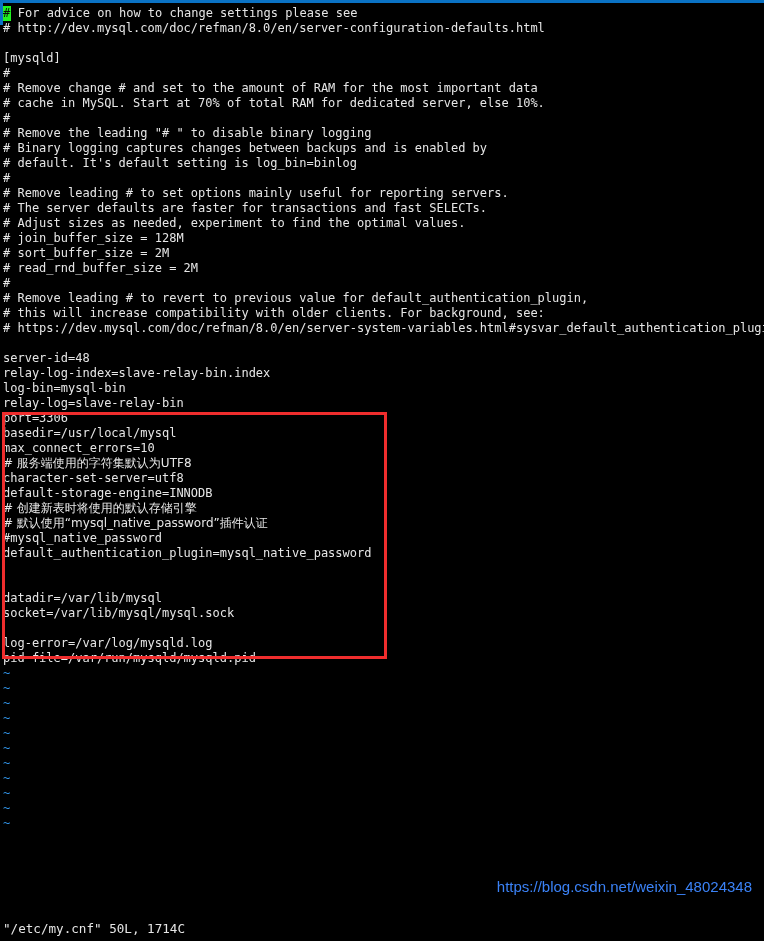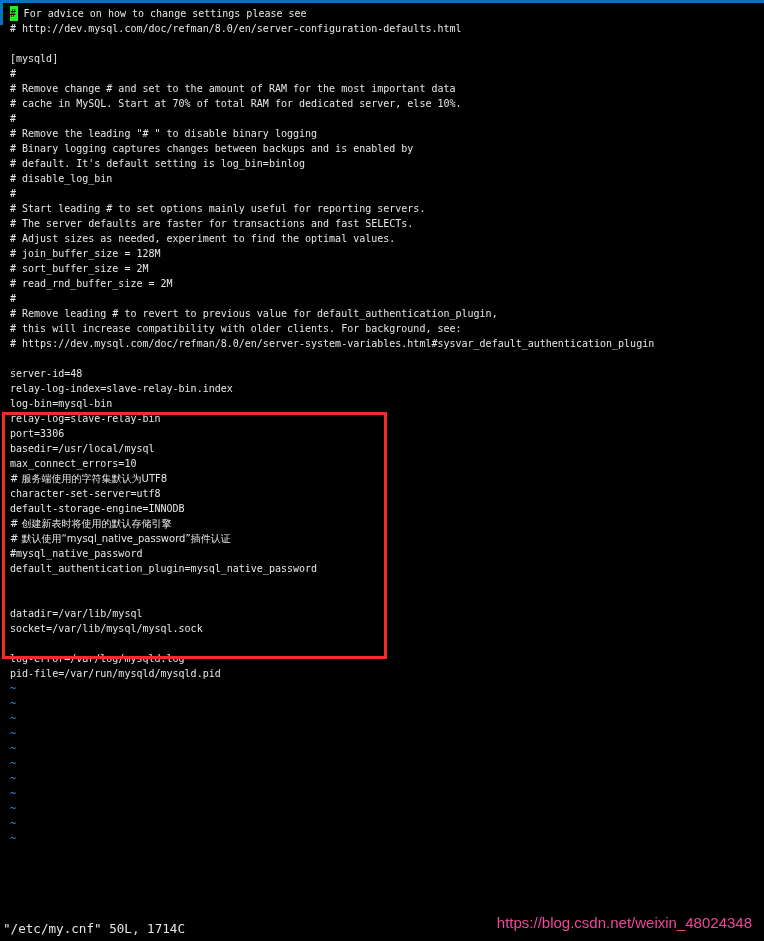--- a/index.html
+++ b/index.html
@@ -37,24 +37,24 @@
   .buffer {
     position: absolute;
     left: 0;
     top: 3px;
     width: 764px;
   }
 
   .line {
     height: 15px;
     line-height: 15px;
-    font-size: 10px;
+    font-size: 12px;
     color: #e6e6e6;
     white-space: pre;
-    padding-left: 10px;
+    padding-left: 3px;
     letter-spacing: 0px;
   }
 
   .line.blank { color: transparent; }
 
   .tilde {
     color: #2f8fe0;
   }
 
   
@@ -89,24 +89,24 @@
     font-size: 12.6px;
     color: #e6e6e6;
     white-space: pre;
     padding-left: 3px;
   }
 
   
   #watermark {
     position: absolute;
     right: 12px;
-    top: 911px;
+    top: 875px;
     font-family: "Liberation Sans", sans-serif;
     font-size: 15px;
-    color: #ec4899;
+    color: #3b82f6;
     white-space: nowrap;
   }
 
   .cjk { font-family: "DejaVu Sans", sans-serif; }
 </style>
 </head>
 <body>
 
 <div id="terminal">
 
@@ -117,23 +117,22 @@
       <div class="line"><span># http://dev.mysql.com/doc/refman/8.0/en/server-configuration-defaults.html</span></div>
       <div class="line blank"><span> </span></div>
       <div class="line"><span>[mysqld]</span></div>
       <div class="line"><span>#</span></div>
       <div class="line"><span># Remove change # and set to the amount of RAM for the most important data</span></div>
       <div class="line"><span># cache in MySQL. Start at 70% of total RAM for dedicated server, else 10%.</span></div>
       <div class="line"><span>#</span></div>
       <div class="line"><span># Remove the leading "# " to disable binary logging</span></div>
       <div class="line"><span># Binary logging captures changes between backups and is enabled by</span></div>
       <div class="line"><span># default. It's default setting is log_bin=binlog</span></div>
-      <div class="line"><span># disable_log_bin</span></div>
       <div class="line"><span>#</span></div>
-      <div class="line"><span># Start leading # to set options mainly useful for reporting servers.</span></div>
+      <div class="line"><span># Remove leading # to set options mainly useful for reporting servers.</span></div>
       <div class="line"><span># The server defaults are faster for transactions and fast SELECTs.</span></div>
       <div class="line"><span># Adjust sizes as needed, experiment to find the optimal values.</span></div>
       <div class="line"><span># join_buffer_size = 128M</span></div>
       <div class="line"><span># sort_buffer_size = 2M</span></div>
       <div class="line"><span># read_rnd_buffer_size = 2M</span></div>
       <div class="line"><span>#</span></div>
       <div class="line"><span># Remove leading # to revert to previous value for default_authentication_plugin,</span></div>
       <div class="line"><span># this will increase compatibility with older clients. For background, see:</span></div>
       <div class="line"><span># https://dev.mysql.com/doc/refman/8.0/en/server-system-variables.html#sysvar_default_authentication_plugin</span></div>
       <div class="line blank"><span> </span></div>

